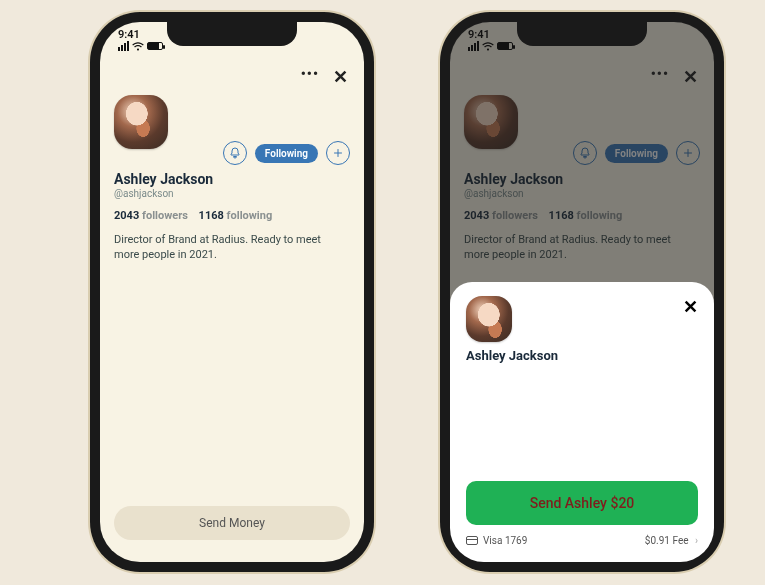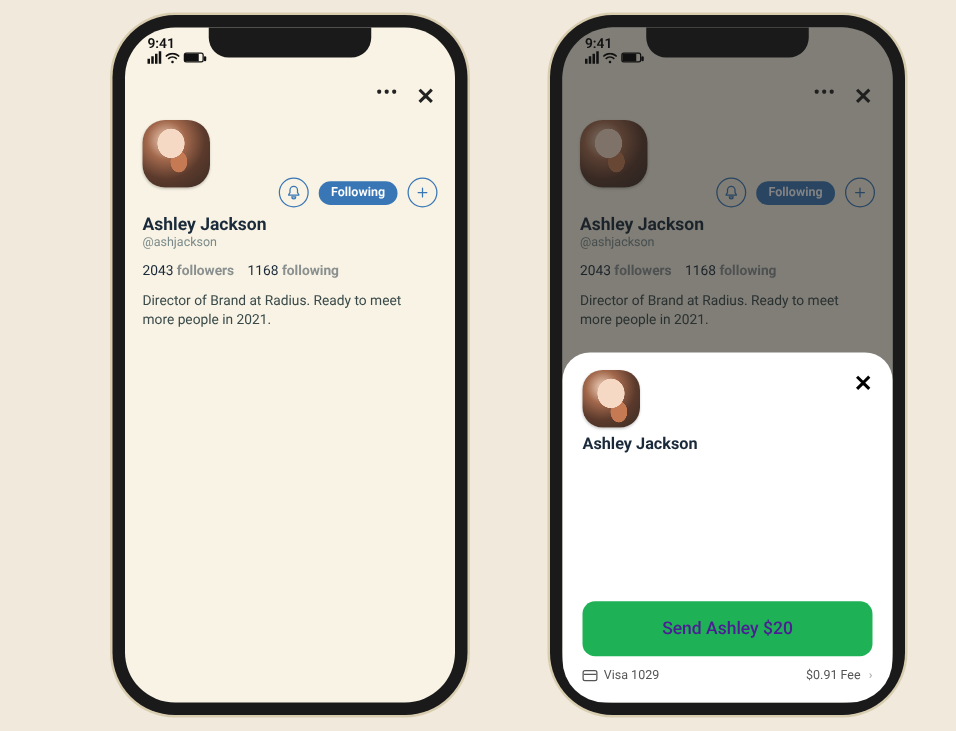--- a/index.html
+++ b/index.html
@@ -84,21 +84,21 @@
     border:1.5px solid #3876b5; display:flex; align-items:center; justify-content:center;
     color:#3876b5; background:transparent;
   }
   .pill-btn {
     background:#3876b5; color:#fff; font-size:10px; font-weight:600;
     padding:4px 10px; border-radius:12px;
   }
   .name { font-size:14px; font-weight:700; color:#1a2a3a; margin-top:4px; }
   .handle { font-size:10px; color:#7a8a8a; margin-top:1px; }
   .stats { font-size:11px; margin-top:10px; color:#1a2a3a; }
-  .stats .num { font-weight:400; }
+  .stats .num { font-weight:700; }
   .stats .lbl { color:#8a9090; font-weight:700; margin-right:8px; }
   .bio { font-size:11px; color:#3a4a4a; margin-top:10px; line-height:1.4; max-width:210px; }
   .bottom-btn {
     position:absolute; bottom:22px; left:14px; right:14px;
     background:#e9e1cd; color:#555; font-size:12px;
     text-align:center; padding:10px 0; border-radius:18px;
   }
   
   .dim {
     position:absolute; inset:0; background:rgba(30,30,30,.55);
@@ -112,21 +112,21 @@
     padding:14px 16px 16px 16px;
     z-index:60;
     display:flex; flex-direction:column;
   }
   .sheet-top { display:flex; justify-content:space-between; align-items:flex-start; }
   .sheet-close { font-size:18px; font-weight:700; }
   .sheet-name { font-size:13px; font-weight:700; color:#1a2a3a; margin-top:6px; }
   .back { font-size:11px; color:#2a6ad0; margin-top:2px; }
   .send-btn {
     margin-top:auto;
-    background:#1fb155; color:#4c1d95; font-size:14px; font-weight:500;
+    background:#1fb155; color:#7f1d1d; font-size:14px; font-weight:500;
     text-align:center; padding:14px 0; border-radius:10px;
   }
   .pay-row {
     display:flex; justify-content:space-between; align-items:center;
     font-size:10px; color:#555; margin-top:10px;
   }
   .pay-left { display:flex; align-items:center; gap:5px; }
   .card-ic { width:12px; height:9px; border:1px solid #555; border-radius:2px; position:relative; }
   .card-ic::after{content:"";position:absolute;left:0;right:0;top:2px;height:1px;background:#555;}
   .chev { color:#aaa; margin-left:4px; }
@@ -175,20 +175,21 @@
     </div>
     <div class="name">Ashley Jackson</div>
     <div class="handle">@ashjackson</div>
     <div class="stats">
       <span class="num">2043</span>
       <span class="lbl">followers</span>
       <span class="num">1168</span>
       <span class="lbl">following</span>
     </div>
     <div class="bio">Director of Brand at Radius. Ready to meet more people in 2021.</div>
+    <div class="bottom-btn">Send Money</div>
   </div>
 </div>
 
 <div class="phone right">
   <div class="notch"></div>
   <div class="statusbar">
     <span>9:41</span>
     <div class="status-right">
       <div class="sig-bars">
           <span></span>
@@ -237,21 +238,21 @@
   <div class="sheet">
     <div class="sheet-top">
       <div class="avatar sm"></div>
       <span class="sheet-close">✕</span>
     </div>
     <div class="sheet-name">Ashley Jackson</div>
     <div class="send-btn">Send Ashley $20</div>
     <div class="pay-row">
       <div class="pay-left">
         <span class="card-ic"></span>
-        <span>Visa 1029</span>
+        <span>Visa 1769</span>
       </div>
       <div>
         <span>$0.91 Fee</span>
         <span class="chev">›</span>
       </div>
     </div>
   </div>
 </div>
 
 </body></html>

